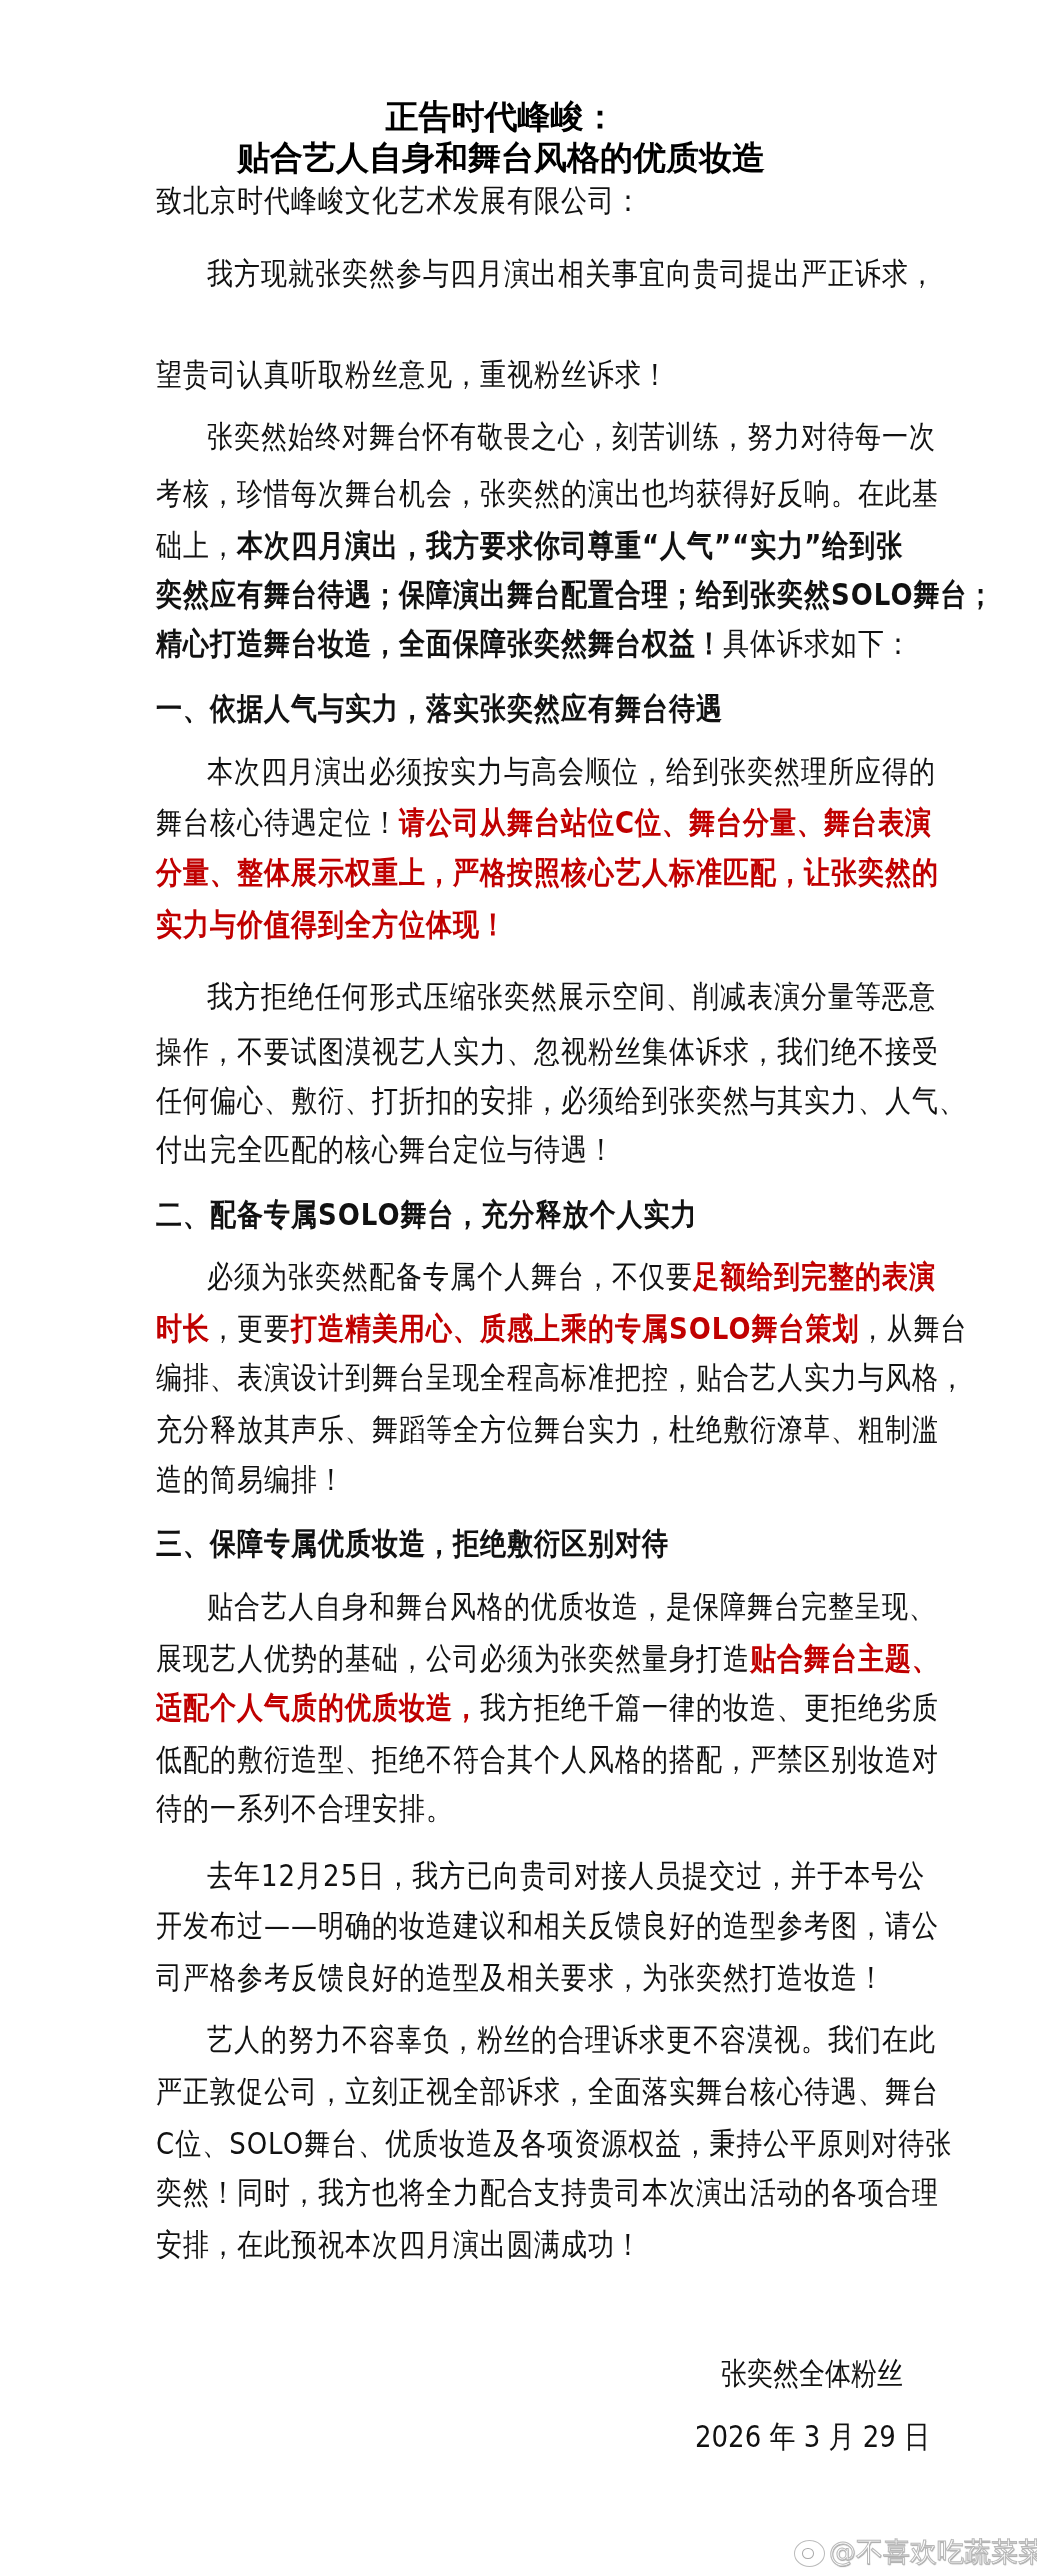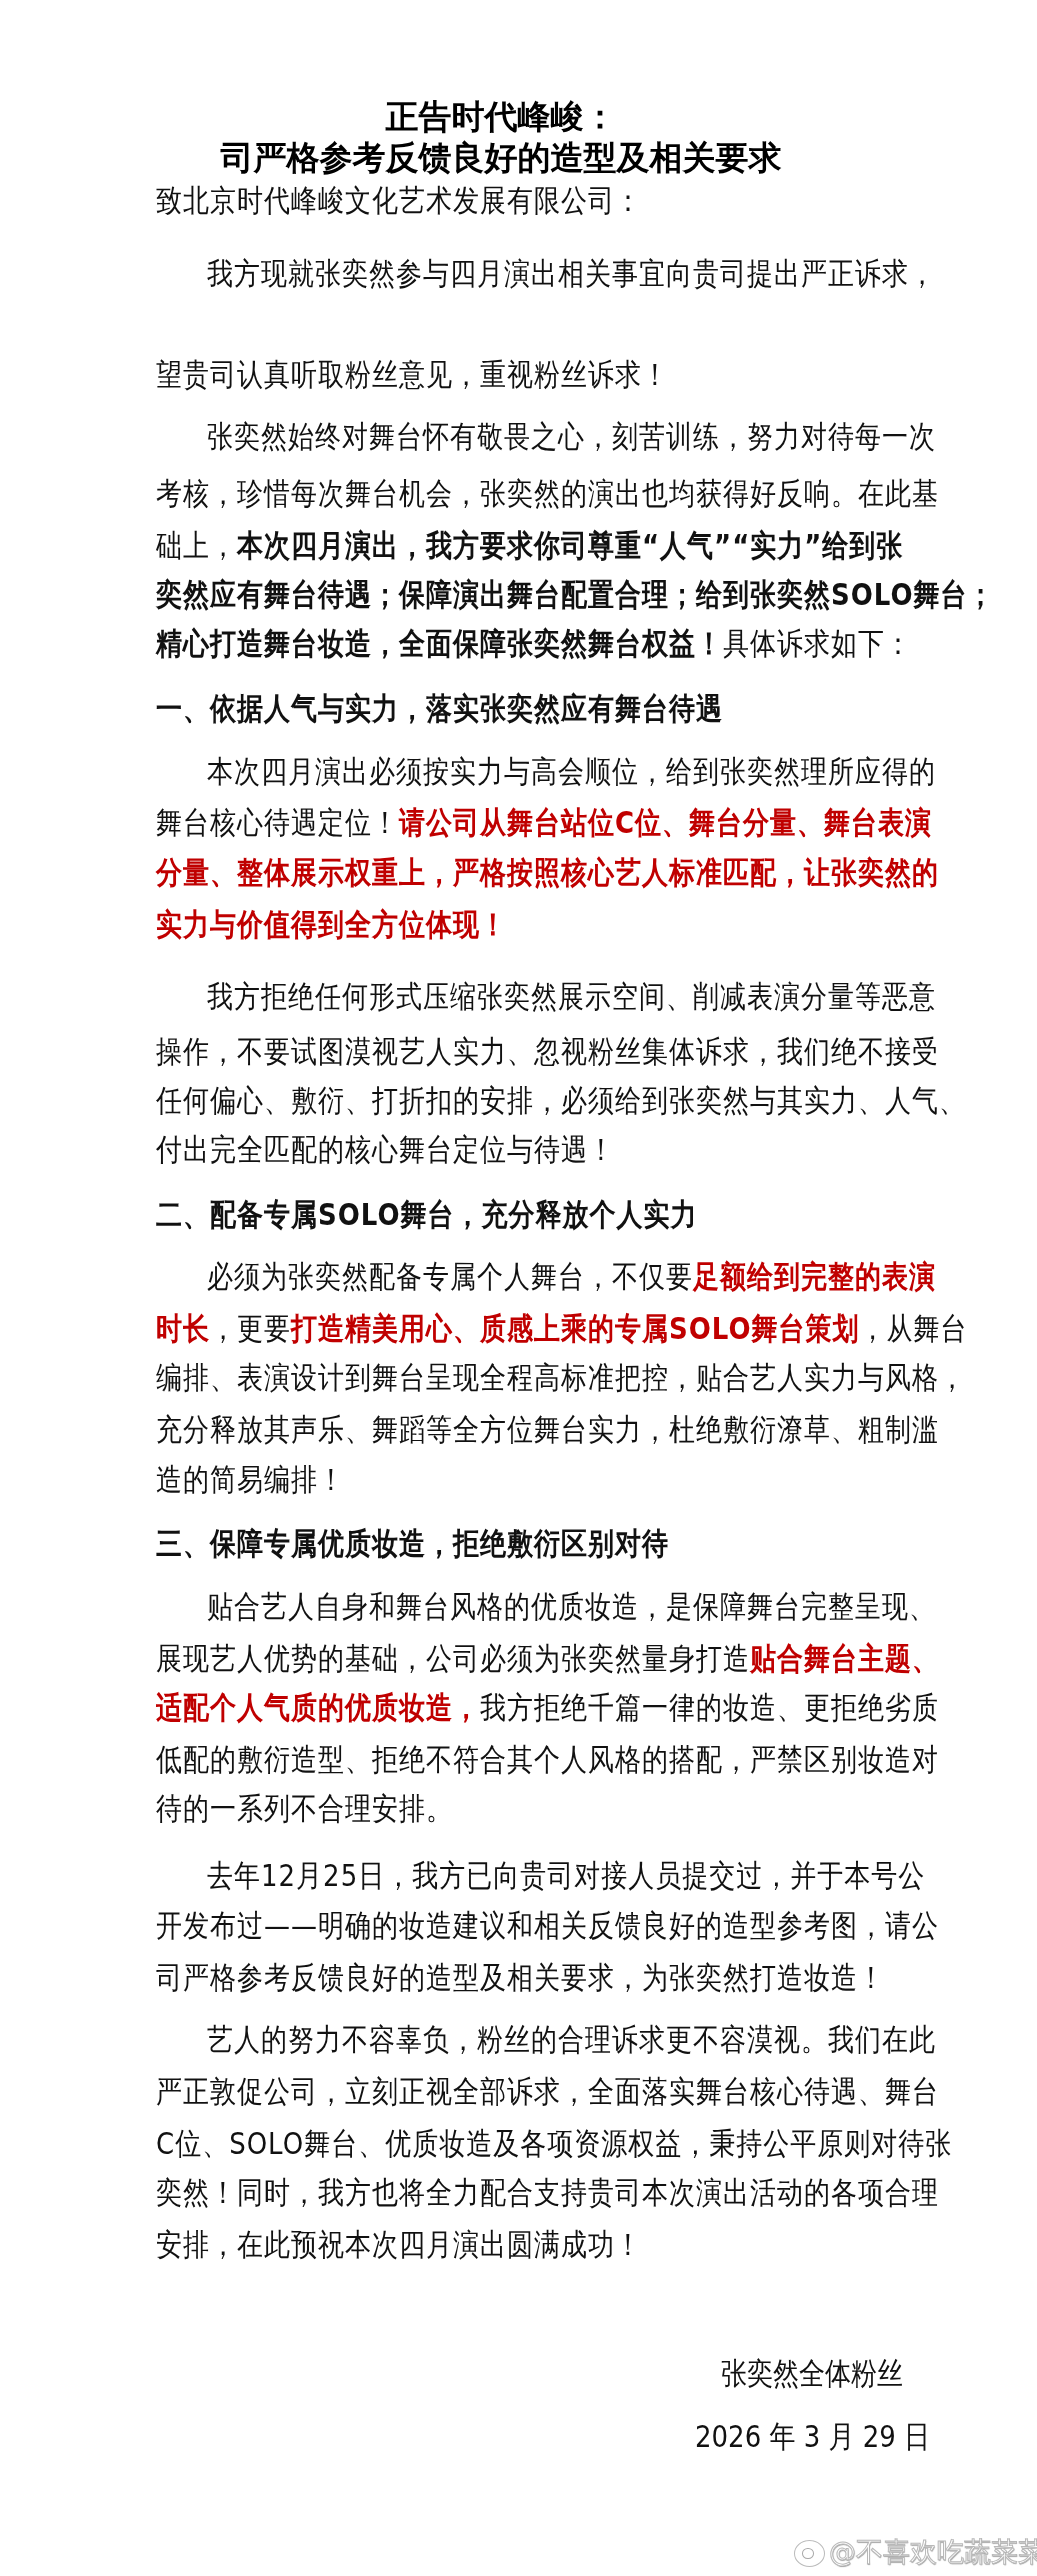--- a/index.html
+++ b/index.html
@@ -20,21 +20,21 @@
                -webkit-text-stroke: 1px #b8b8b8; text-shadow: 0.5px 0.5px 1px #999; white-space: nowrap; }
   .weibo { display: inline-block; width: 29px; height: 25px; border-radius: 50%;
            background: #fff; border: 1.6px solid #bbb; vertical-align: middle; margin-right: 4.1px; position: relative; }
   .weibo::after { content: ""; position: absolute; left: 7.3px; top: 7.3px; width: 9.3px; height: 8.3px; border-radius: 50%; border: 1.6px solid #aaa; }
 </style>
 </head>
 <body>
 
 <div>
   <div class="title" style="top:96px;">正告时代峰峻：</div>
-  <div class="title" style="top:137px;">司严格参考反馈良好的造型及相关要求</div>
+  <div class="title" style="top:137px;">贴合艺人自身和舞台风格的优质妆造</div>
 
   <div class="line" style="top:179px;">致北京时代峰峻文化艺术发展有限公司：</div>
 
   <div id="body-lines">
       <div class="line indent" style="top: 252px;"><span>我方现就张奕然参与四月演出相关事宜向贵司提出严正诉求，</span></div>
       <div class="line" style="top: 353px;"><span>望贵司认真听取粉丝意见，重视粉丝诉求！</span></div>
       <div class="line indent" style="top: 415px;"><span>张奕然始终对舞台怀有敬畏之心，刻苦训练，努力对待每一次</span></div>
       <div class="line" style="top: 472px;"><span>考核，珍惜每次舞台机会，张奕然的演出也均获得好反响。在此基</span></div>
       <div class="line" style="top: 524px;"><span>础上，</span><span class="bold">本次四月演出，我方要求你司尊重“人气”“实力”给到张</span></div>
       <div class="line" style="top: 573px;"><span class="bold">奕然应有舞台待遇；保障演出舞台配置合理；给到张奕然SOLO舞台；</span></div>

